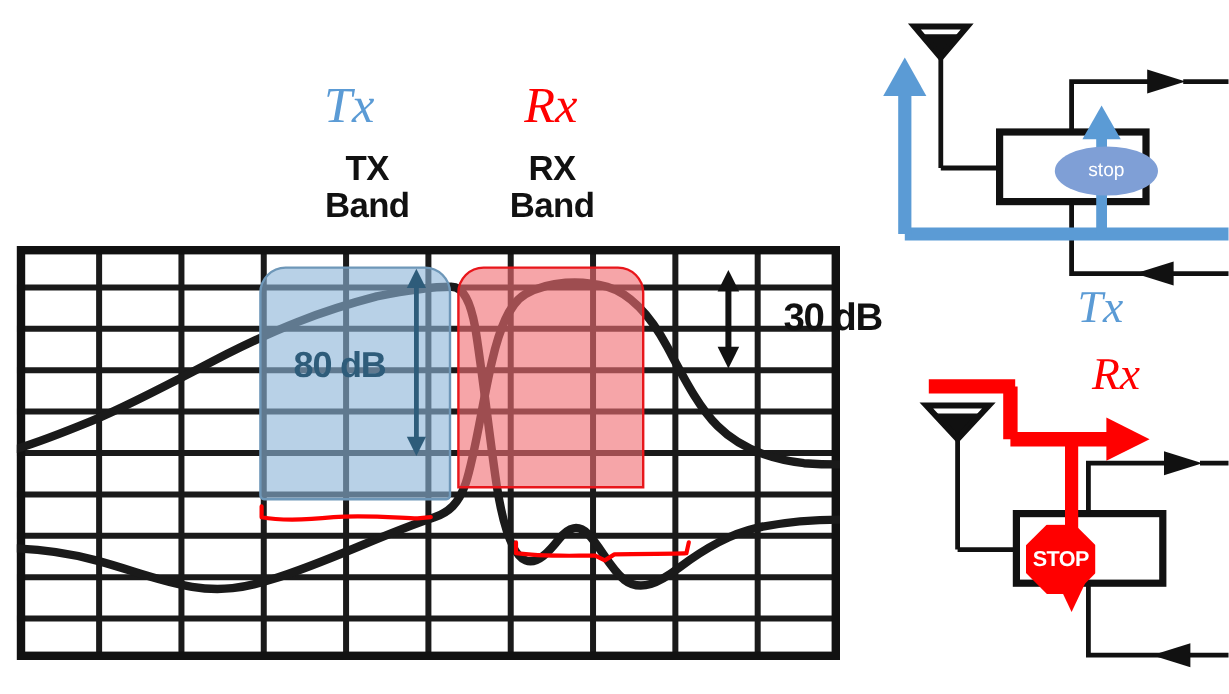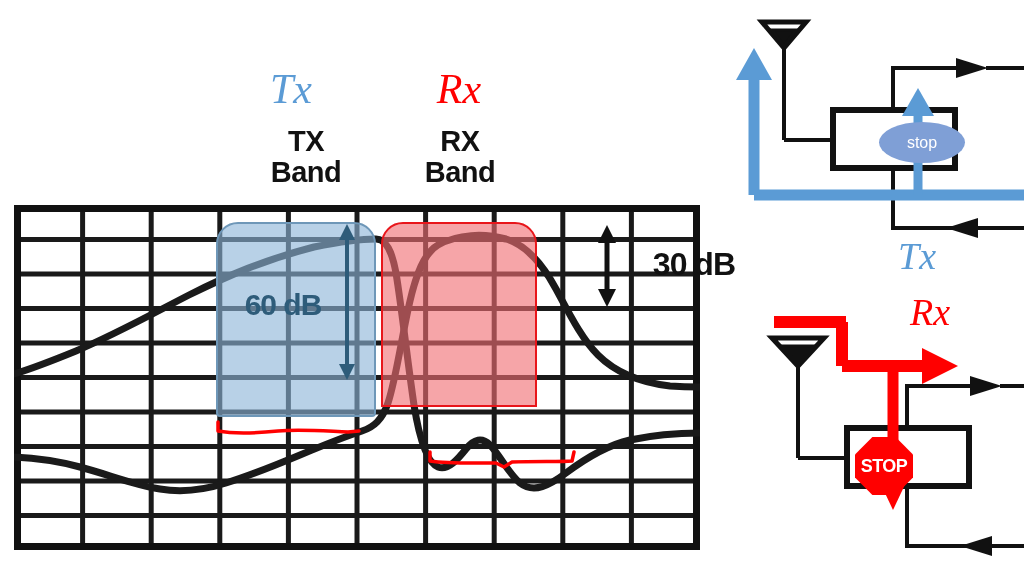--- a/index.html
+++ b/index.html
@@ -139,21 +139,21 @@
       <path d="M17,2 L25,18 L9,18 Z" fill="#2E5C7A"></path>
       <path d="M17,158 L25,142 L9,142 Z" fill="#2E5C7A"></path>
     </svg>
 
     <svg style="position:absolute;left:590px;top:225px;" width="34" height="82">
       <line x1="17" y1="12" x2="17" y2="70" stroke="#111111" stroke-width="5"></line>
       <path d="M17,0 L26,18 L8,18 Z" fill="#111111"></path>
       <path d="M17,82 L26,64 L8,64 Z" fill="#111111"></path>
     </svg>
 
-    <div class="dblabel db50">60 dB</div>
+    <div class="dblabel db50">80 dB</div>
     <div class="dblabel db30">30 dB</div>
 
     <svg style="position:absolute;left:214px;top:418px;" width="150" height="26">
       <path d="M4,4 L4,13 C 20,16 44,15 64,13 C 86,11 110,13 134,14 L145,13" fill="none" stroke="#FF0000" stroke-width="3.5" stroke-linecap="round" stroke-linejoin="round"></path>
     </svg>
 
     <svg style="position:absolute;left:426px;top:449px;" width="152" height="26">
       <path d="M4,3 L4,12 C 24,15 48,14 70,14 L78,18 L86,13
                C 110,12 134,13 146,12 L148,3" fill="none" stroke="#FF0000" stroke-width="3.5" stroke-linecap="round" stroke-linejoin="round"></path>
     </svg>

